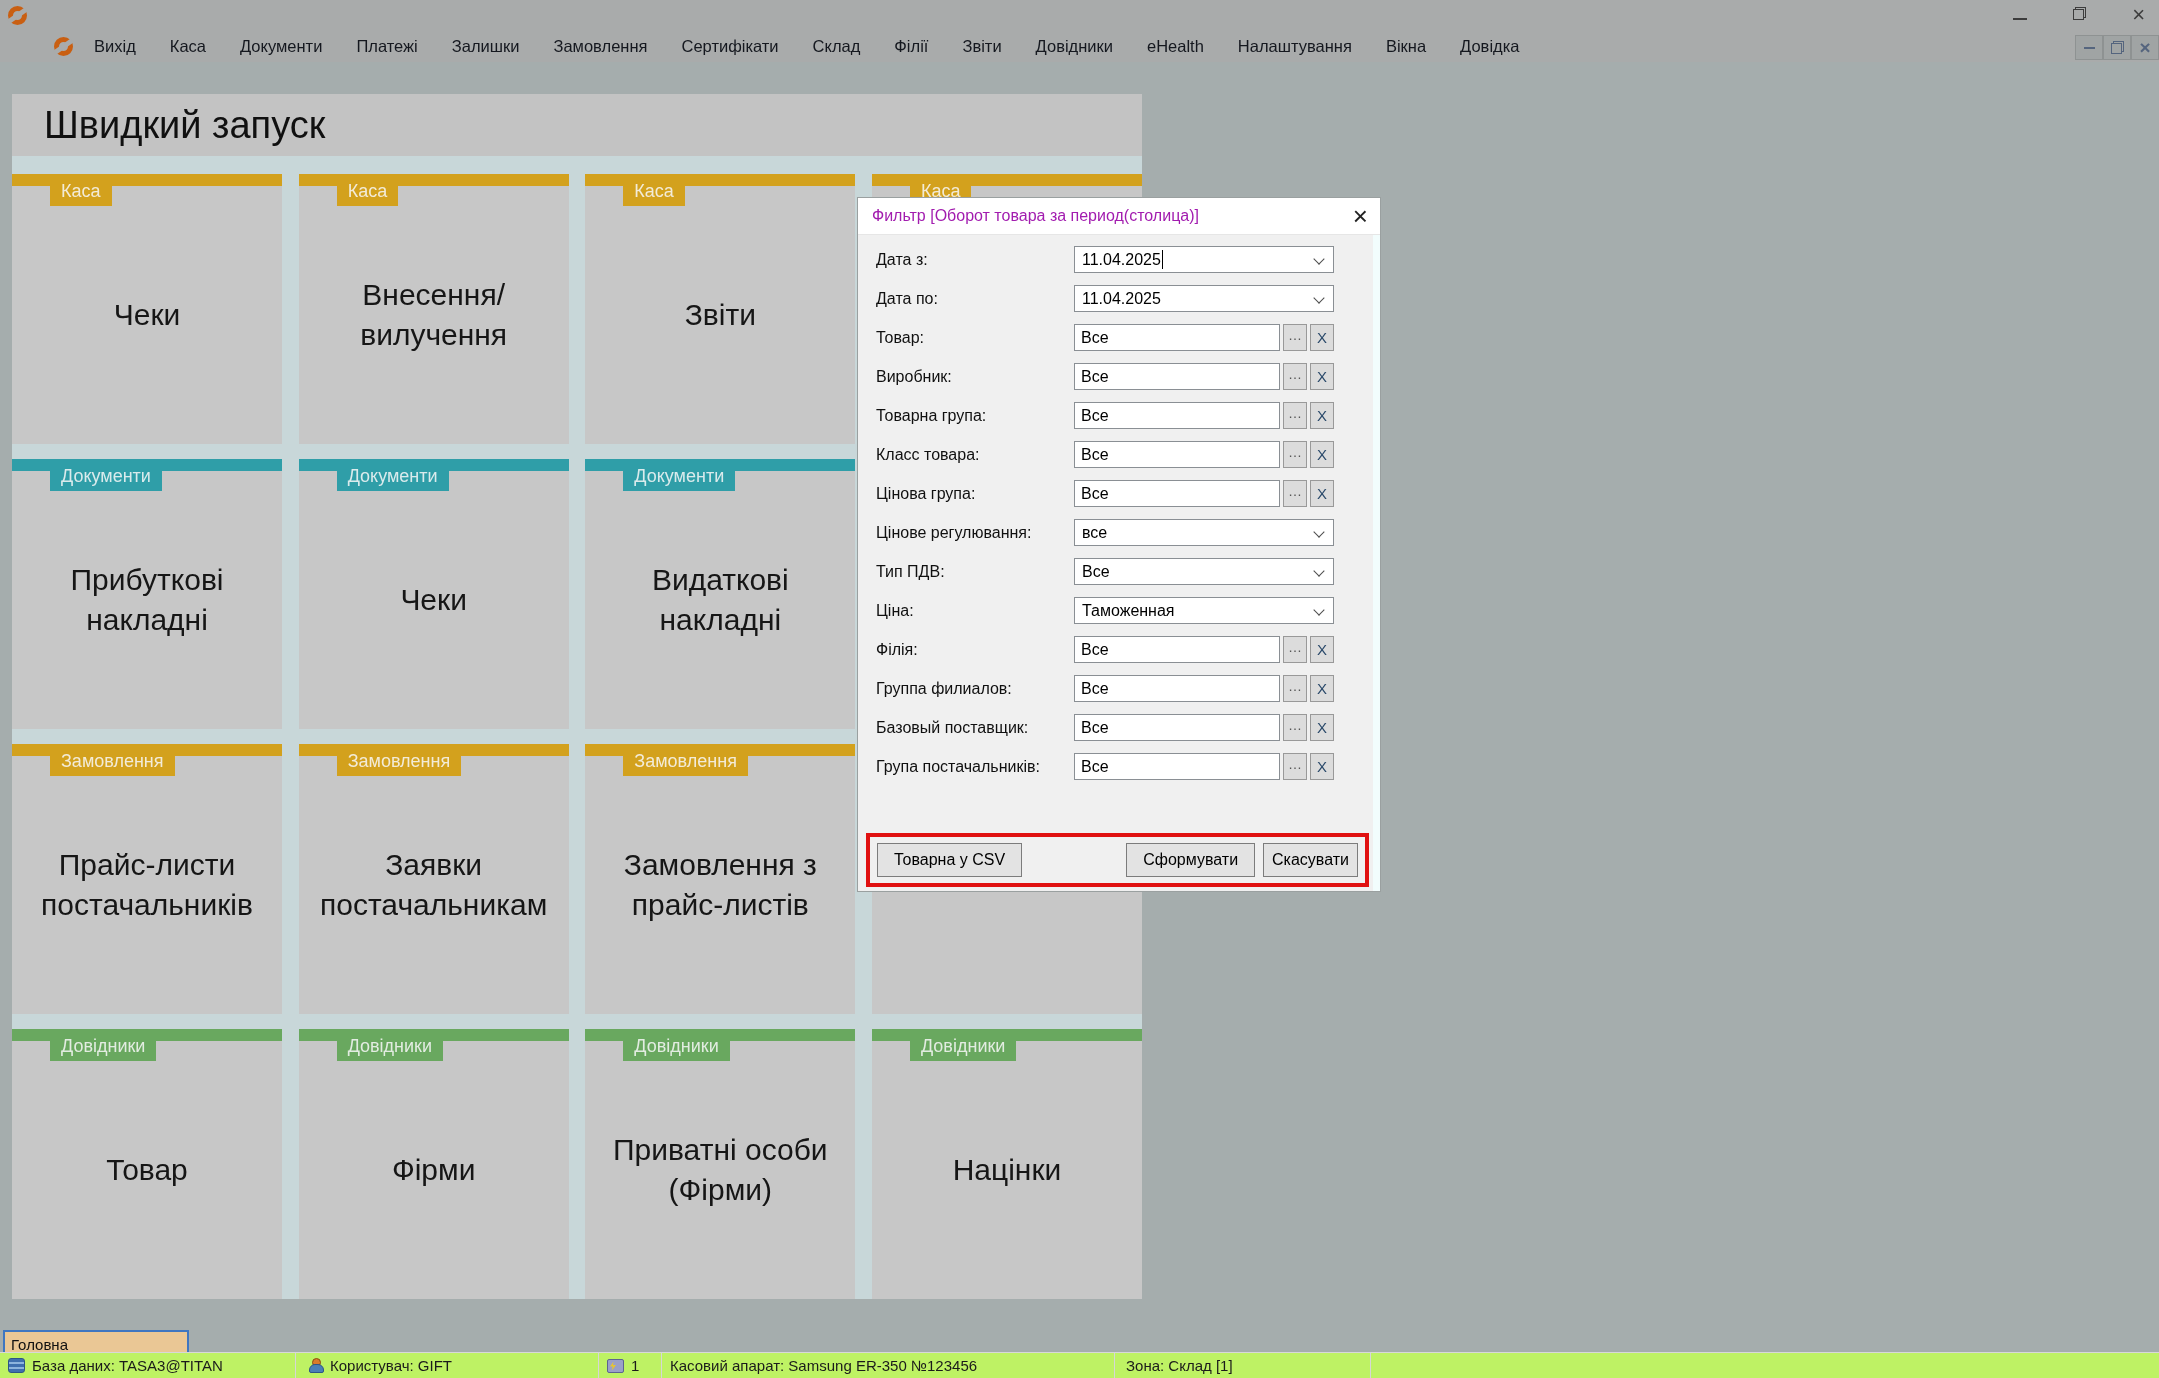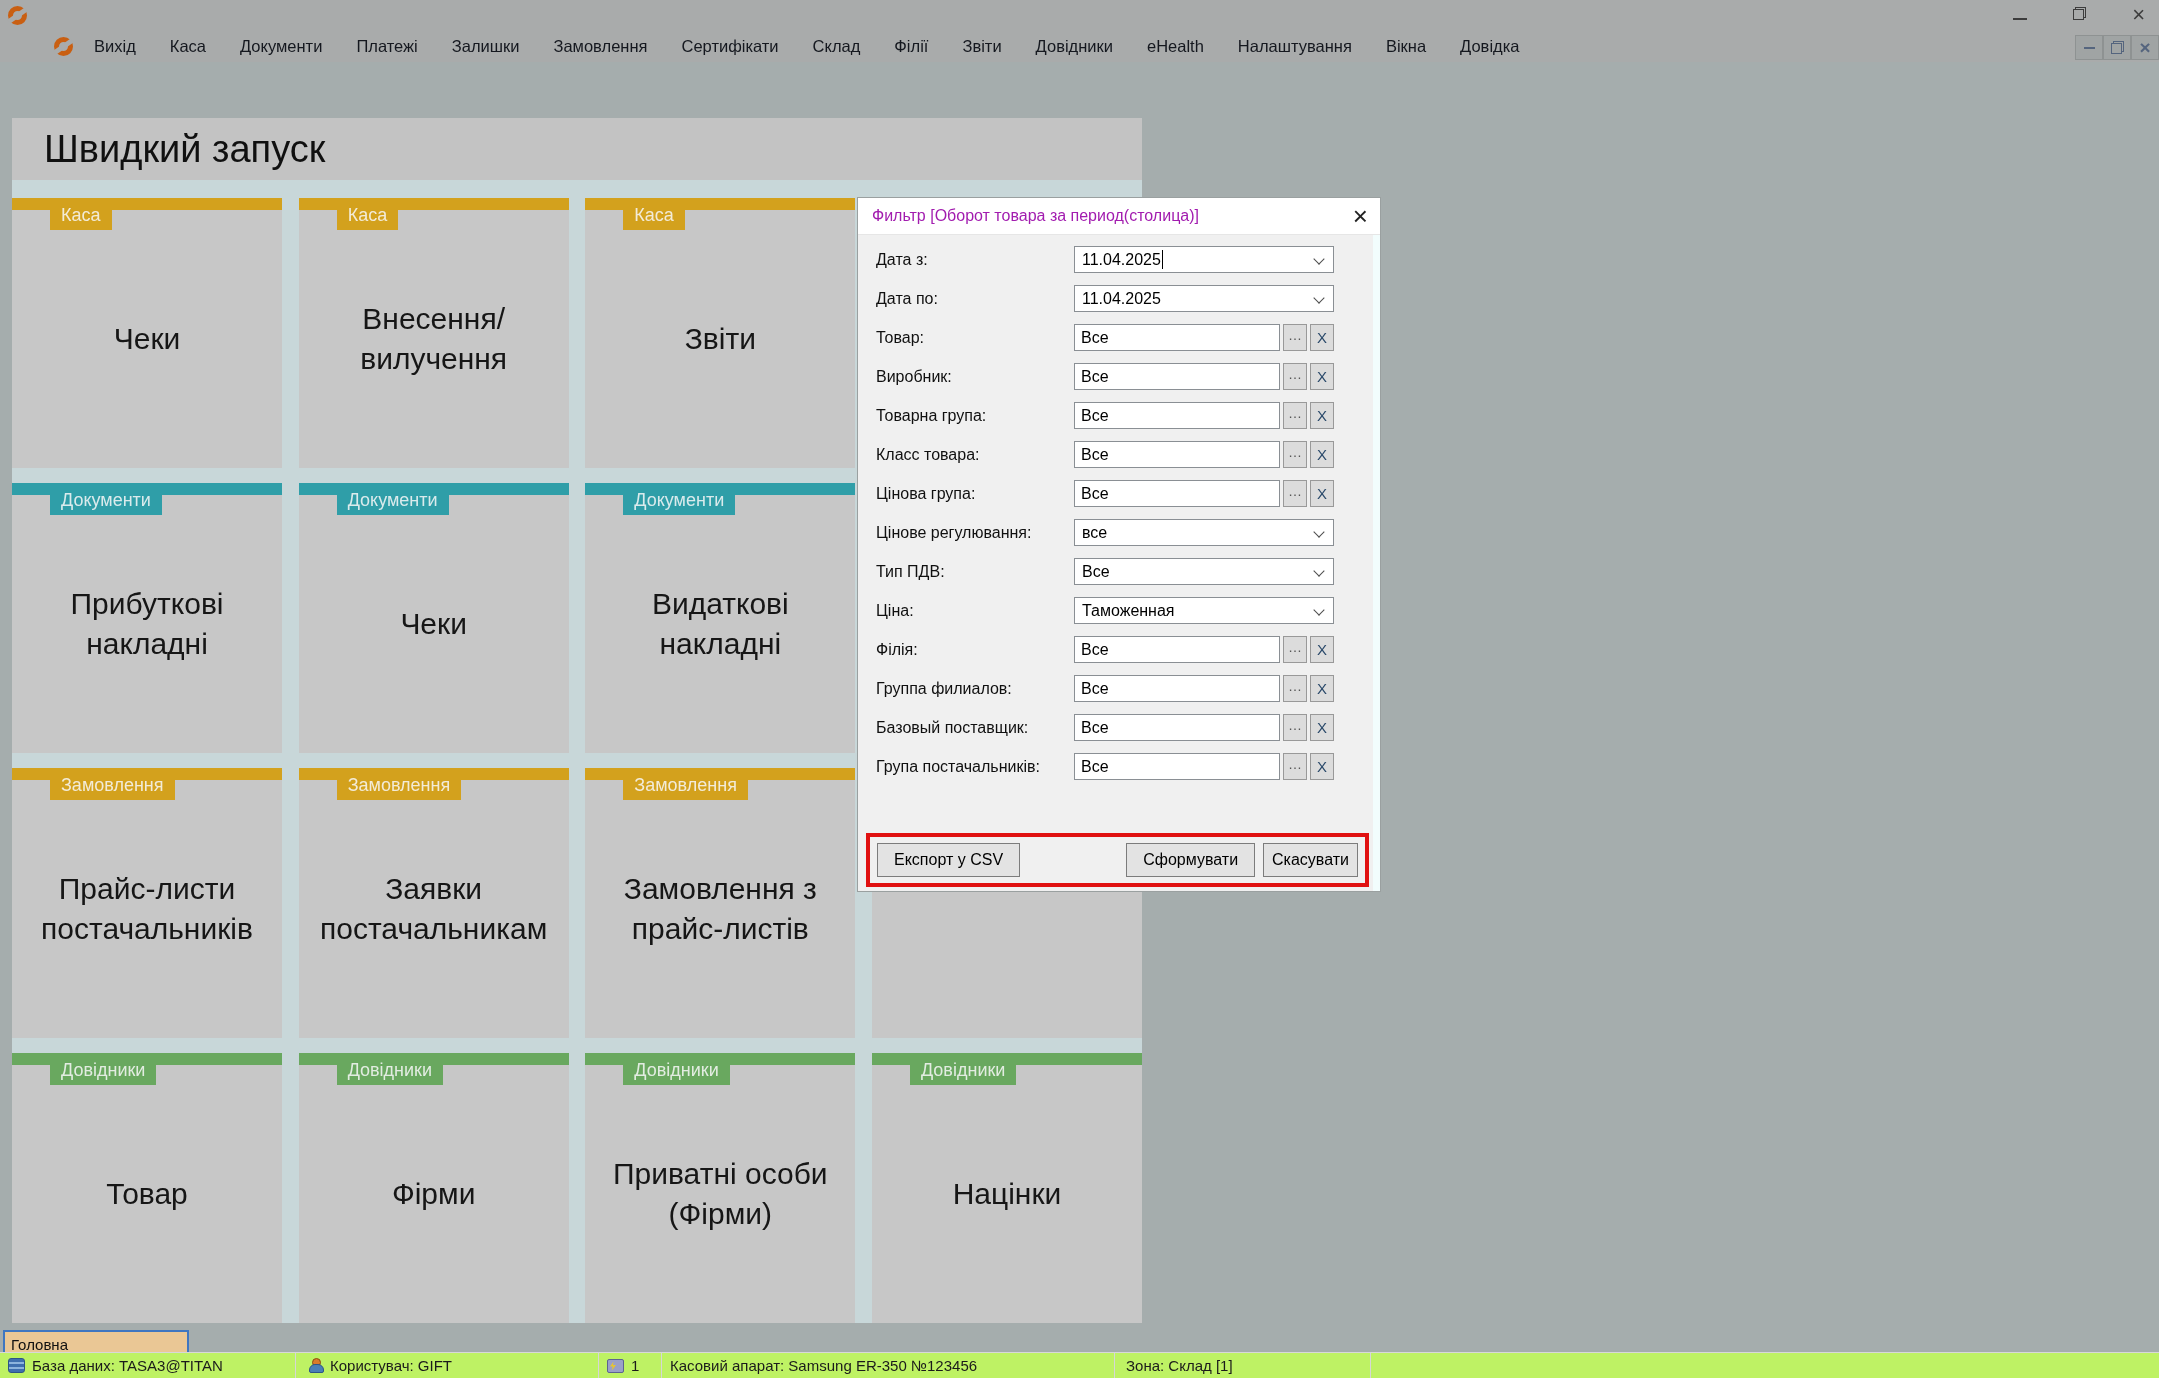--- a/index.html
+++ b/index.html
@@ -22,21 +22,21 @@
   .menubar { position:absolute; left:0; top:30px; width:2159px; height:32px; background:#a9abab; display:flex; align-items:center;padding-left:44px; }
   .menu-items { display:flex; gap:34px; margin-left:12px; }
   .menu-item { font-size:16.5px; color:#15181f; cursor:default; white-space:nowrap; }
   .mdi-controls { position:absolute; right:0; top:5px; height:25px; display:flex; }
   .mdi-btn { width:28px; height:25px; background:#a0a4a4; border:1px solid #8e9292; display:flex; align-items:center; justify-content:center; color:#55657e; }
   .mdi-btn .glyph-restore::after { background:#a0a4a4; }
   .mdi-btn .glyph-min { width:11px; }
   .mdi-btn .glyph-close { font-size:19px; font-weight:bold; }
 
   
-  .ql-panel { position:absolute; left:12px; top:94px; width:1130px; height:1205px; background:#c8d7d9;margin-top:24px; }
+  .ql-panel { position:absolute; left:12px; top:94px; width:1130px; height:1205px; background:#c8d7d9; }
   .ql-header { height:62px; background:#c3c3c3; display:flex; align-items:center; padding-left:32px; }
   .ql-title { font-size:38px; color:#101010; }
   .tile-grid { display:grid; grid-template-columns:repeat(4, 270px); grid-auto-rows:270px; gap:15px; justify-content:space-between; margin-top:18px; }
   .tile { position:relative; background:#c7c7c7; cursor:pointer; }
   .tile-bar { height:12px; }
   .tile-tag { position:absolute; left:38px; top:0; height:32px; padding:0 11px; display:flex; align-items:flex-end; padding-bottom:4px; font-size:18px; color:rgba(248,248,248,0.85); }
   .tile-label { position:absolute; left:0; top:12px; right:0; bottom:0; display:flex; align-items:center; justify-content:center; text-align:center; font-size:30px; line-height:1.35; color:#161616; padding:0 18px; overflow-wrap:break-word; }
   .cat-kasa .tile-bar, .cat-kasa .tile-tag { background:var(--kasa); }
   .cat-dokumenty .tile-bar, .cat-dokumenty .tile-tag { background:var(--dokumenty); }
   .cat-zamovlennya .tile-bar, .cat-zamovlennya .tile-tag { background:var(--zamovlennya); }
@@ -350,21 +350,21 @@
             <div class="lk-input">
               <span>Все</span>
             </div>
             <span class="lk-btn lk-more">…</span>
             <span class="lk-btn lk-clear">X</span>
           </div>
       </div>
 
 
       <div class="btnbar">
-        <button class="dbtn">Експорт у CSV</button>
+        <button class="dbtn">Товарна у CSV</button>
         <button class="dbtn dbtn-generate">Сформувати</button>
         <button class="dbtn dbtn-cancel">Скасувати</button>
       </div>
     </div>
   </div>
 
   <div class="home-tab">Головна</div>
 
   <div class="statusbar">
     <div class="sb-sec" style="width:296px;">

